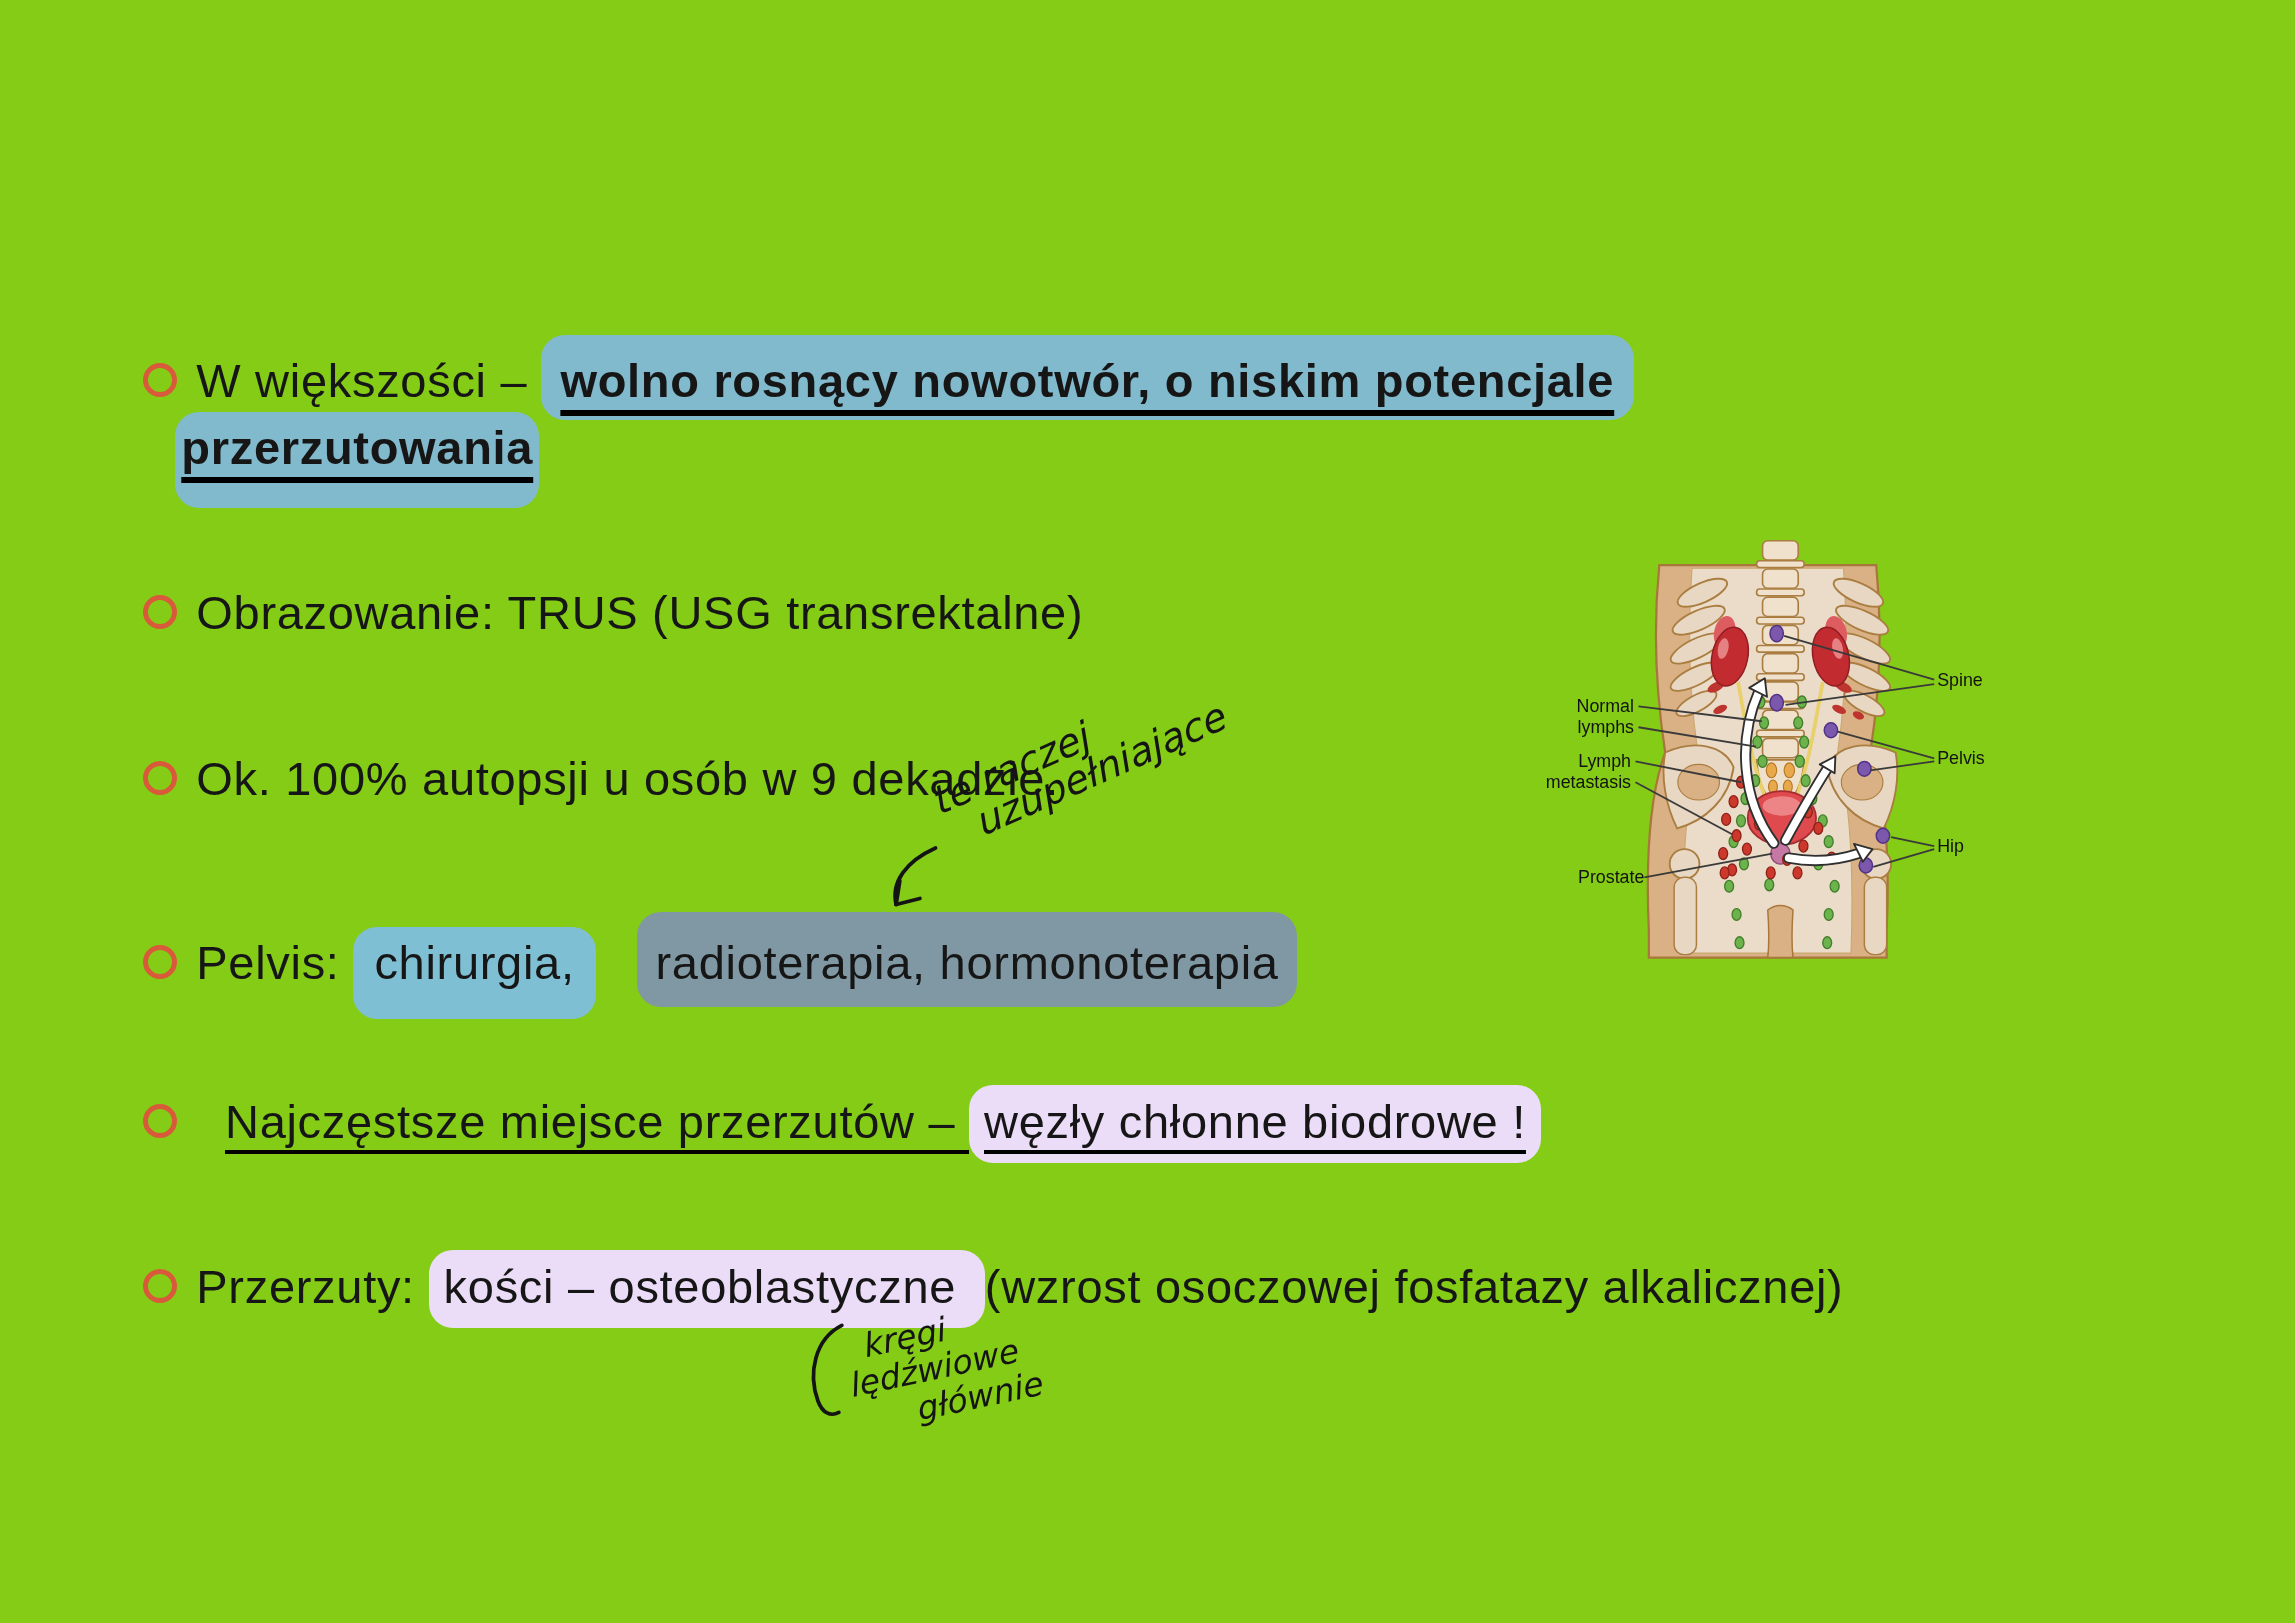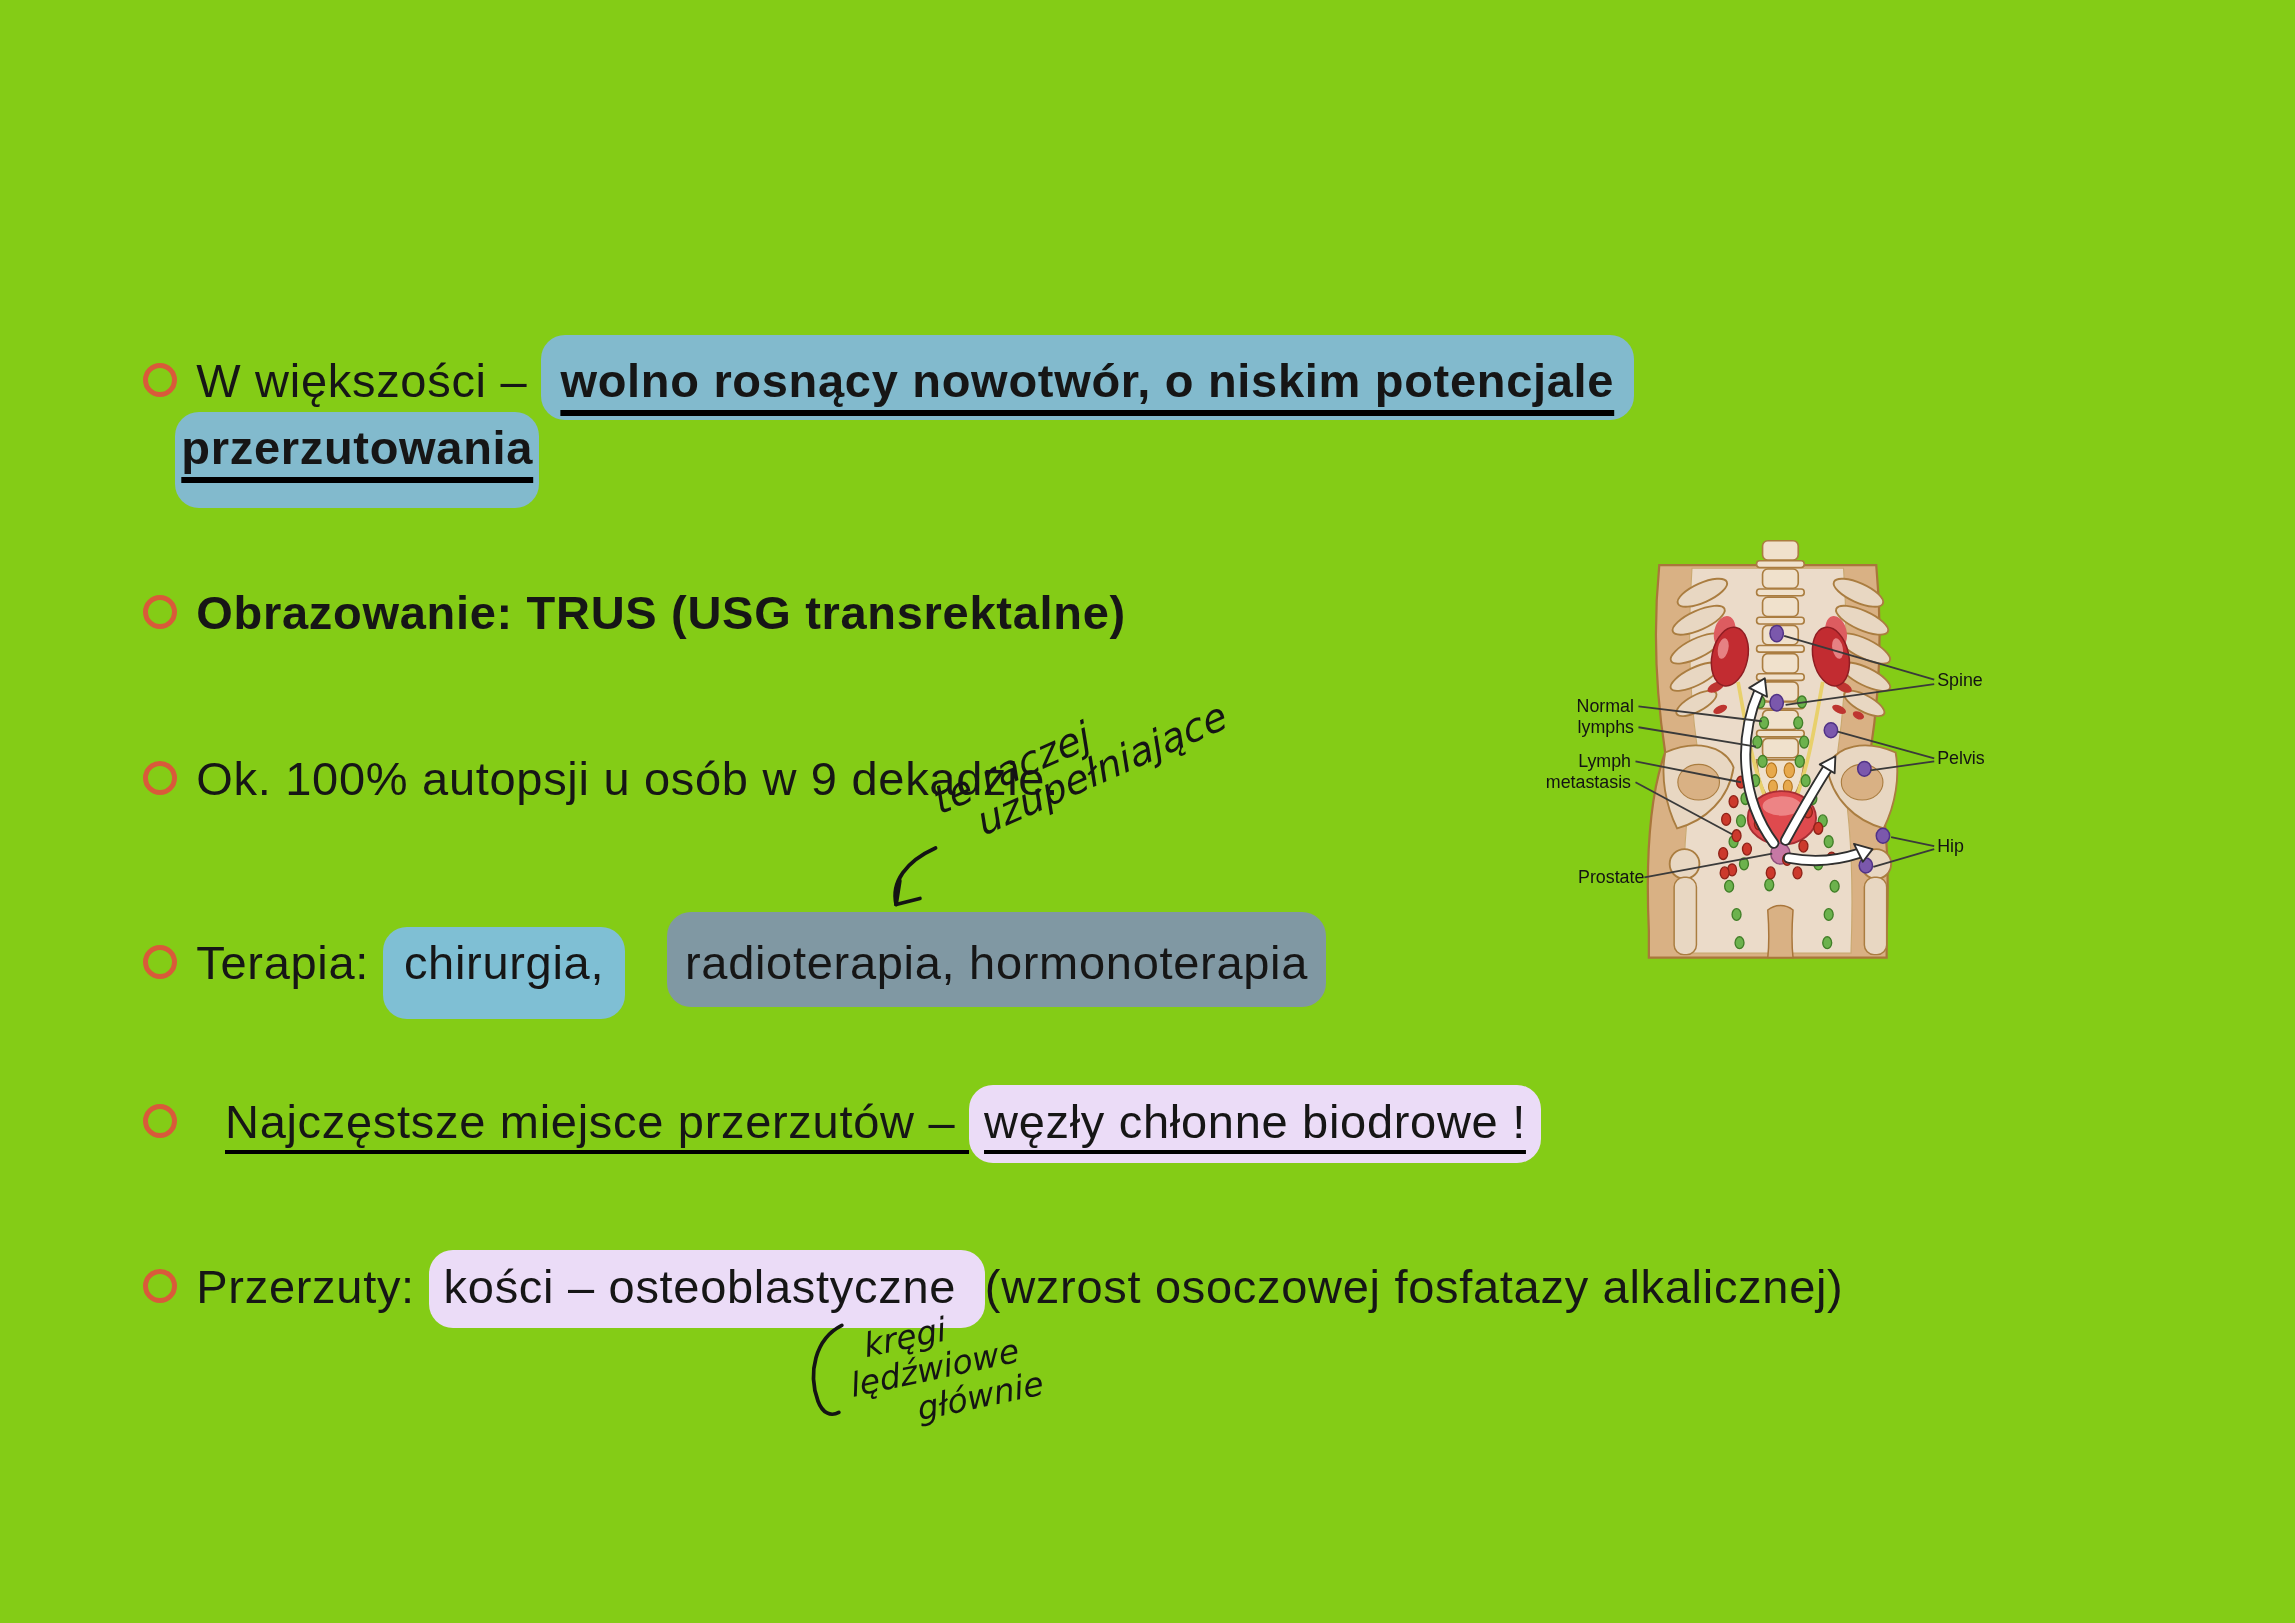--- a/index.html
+++ b/index.html
@@ -24,21 +24,21 @@
   }
   .marker{
     flex:none;
     width:24px;height:24px;
     border:5.2px solid #D95A3A;
     border-radius:50%;
     margin-top:9px;
     background:transparent;
   }
   #b1{left:143px;top:354px;}
-  #b2{left:143px;top:586px;font-weight:bold;}
+  #b2{left:143px;top:586px;}
   #b3{left:143px;top:752px;}
   #b4{left:143px;top:936px;}
   #b5{left:143px;top:1095px;gap:48px;}
   #b6{left:143px;top:1260px;}
   #b1 .line2{margin-left:-21px;margin-top:13.4px;}
   
   .hl{border-radius:24px;}
   .hl-teal{background:#82BACD;padding:19.3px 19.3px 13.4px;}
   .hl-teal2{background:#82BACD;padding:9px 6px 34px;}
   .hl-blue{background:#7FBFD4;padding:9px 21px 30px;}
@@ -95,21 +95,21 @@
     <div>Obrazowanie: TRUS (USG transrektalne)</div>
   </div>
 
   <div class="row" id="b3">
     <span class="marker"></span>
     <div>Ok. 100% autopsji u osób w 9 dekadzie.</div>
   </div>
 
   <div class="row" id="b4">
     <span class="marker"></span>
-    <div><span>Terapia: </span><span class="hl hl-blue">chirurgia,</span><span> </span><span class="hl hl-slate">radioterapia, hormonoterapia</span></div>
+    <div><span>Pelvis: </span><span class="hl hl-blue">chirurgia,</span><span> </span><span class="hl hl-slate">radioterapia, hormonoterapia</span></div>
   </div>
 
   <div class="row" id="b5">
     <span class="marker"></span>
     <div><span class="u-thin"><span>Najczęstsze miejsce przerzutów – </span><span class="hl hl-lav">węzły chłonne biodrowe !</span></span></div>
   </div>
 
   <div class="row" id="b6">
     <span class="marker"></span>
     <div><span>Przerzuty: </span><span class="hl hl-lav">kości – osteoblastyczne </span><span>(wzrost osoczowej fosfatazy alkalicznej)</span></div>

